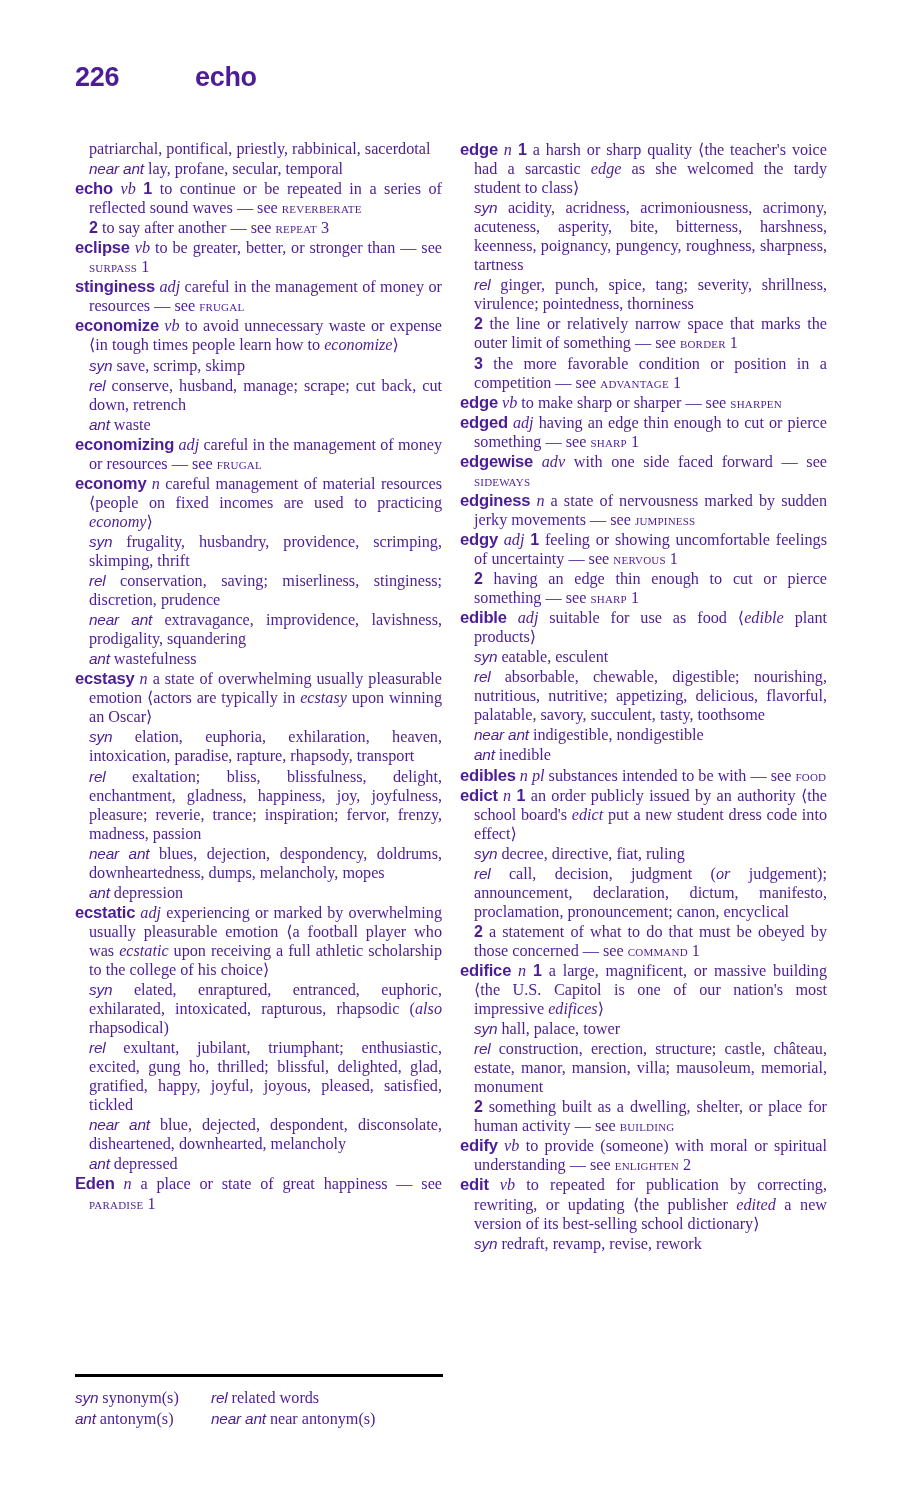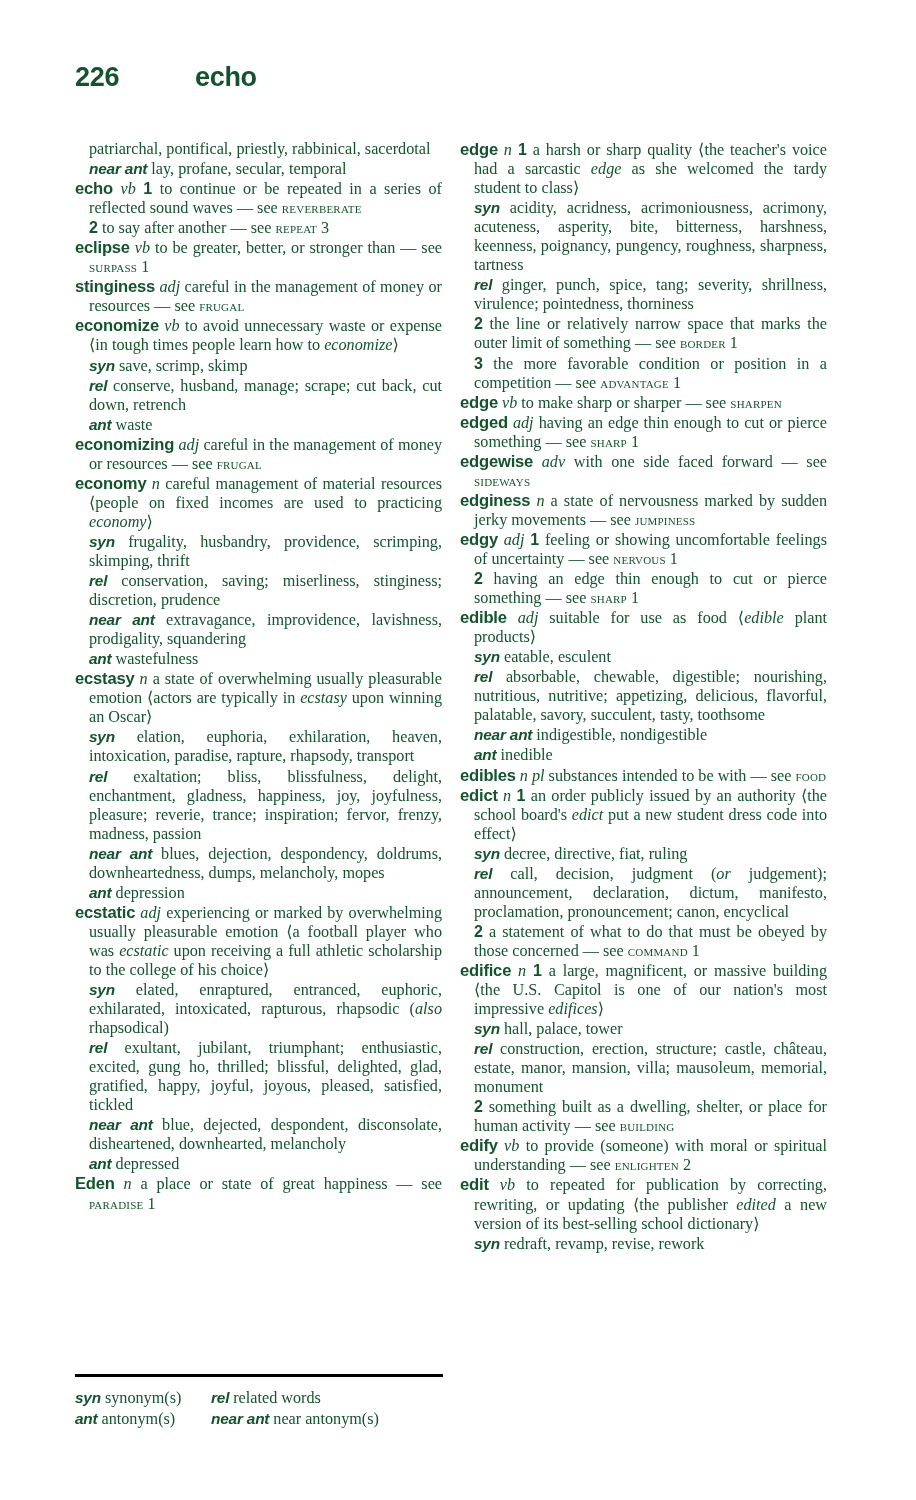--- a/index.html
+++ b/index.html
@@ -7,21 +7,21 @@
     padding: 0;
     background: #ffffff;
   }
   .page {
     position: relative;
     width: 916px;
     height: 1500px;
     background: #ffffff;
     overflow: hidden;
     font-family: "Liberation Serif", "DejaVu Serif", serif;
-    color: #14532d;
+    color: #4c1d95;
   }
 
   
   .running-head {
     position: absolute;
     left: 75px;
     top: 62px;
     display: flex;
     align-items: baseline;
     font-family: "Liberation Sans", "DejaVu Sans", sans-serif;
@@ -73,21 +73,21 @@
   .pos {
     font-style: italic;
   }
   .num {
     font-family: "Liberation Sans", "DejaVu Sans", sans-serif;
     font-weight: bold;
     font-size: 16px;
   }
   .lbl {
     font-family: "Liberation Sans", "DejaVu Sans", sans-serif;
-    font-weight: bold;
+    font-weight: normal;
     font-style: italic;
     font-size: 15.4px;
     letter-spacing: -0.2px;
   }
   .xref {
     font-variant: small-caps;
     font-size: 16.2px;
     letter-spacing: 0.2px;
   }
   .it { font-style: italic; }

